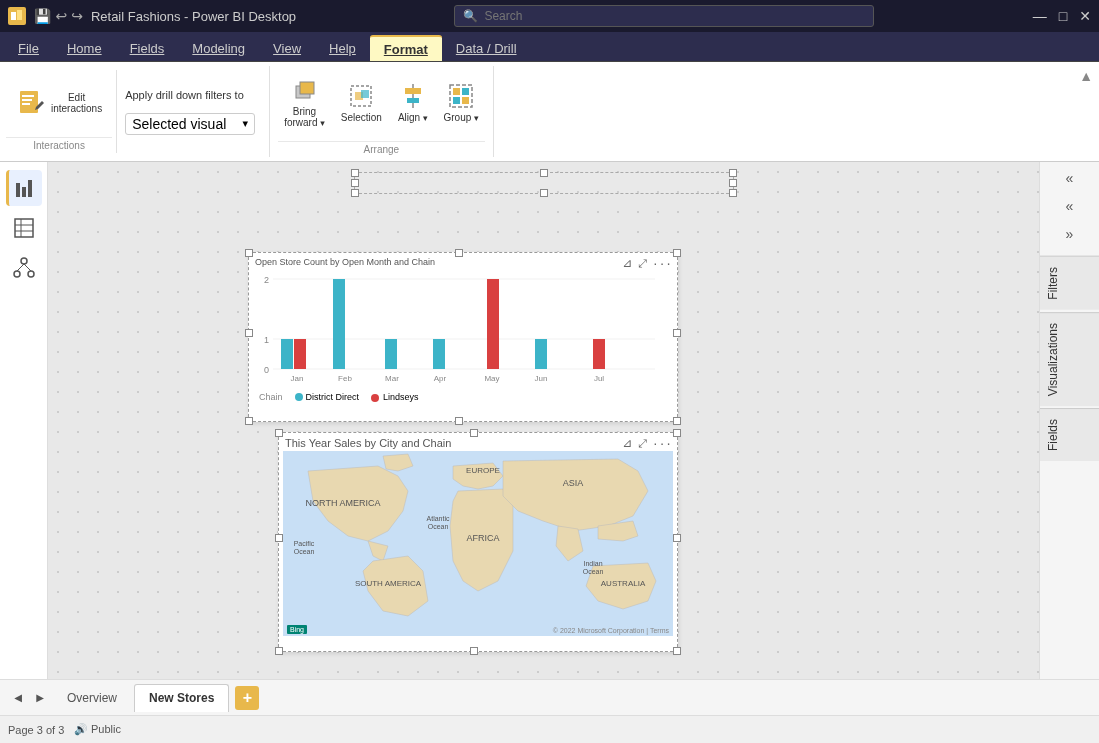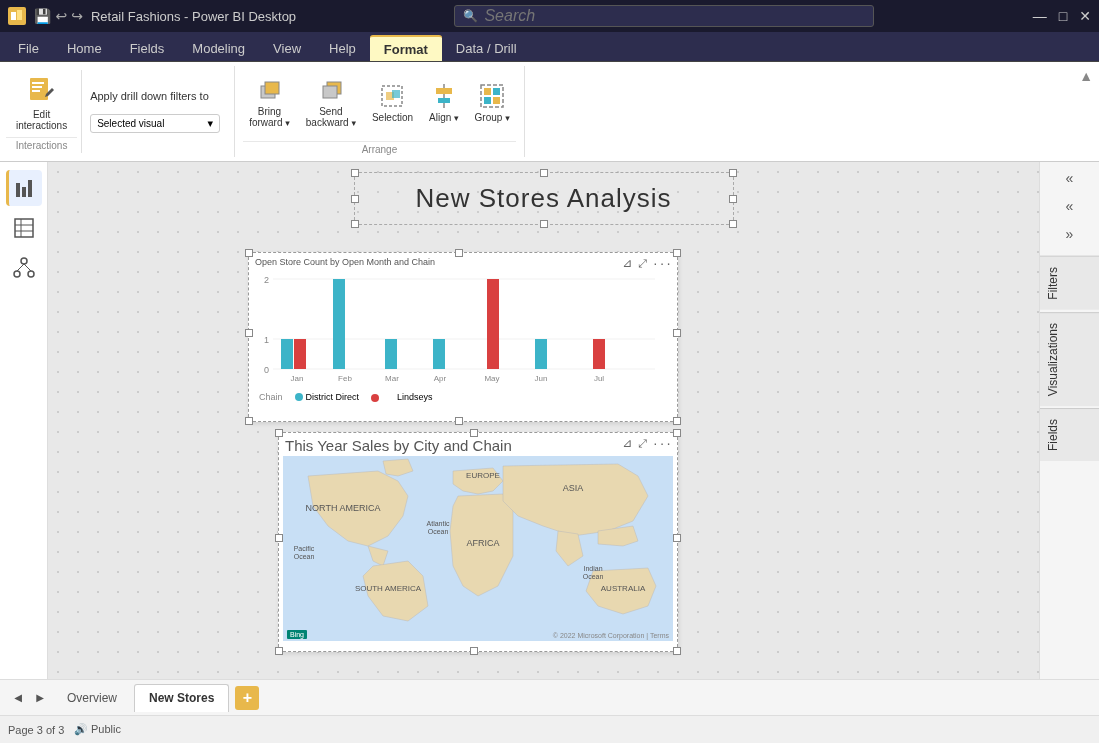--- a/index.html
+++ b/index.html
@@ -24,21 +24,21 @@
       background: #2d2d4e;
       border: 1px solid #555;
       border-radius: 3px;
       display: flex;
       align-items: center;
       padding: 2px 8px;
       gap: 6px;
       width: 420px;
       height: 22px;
     }
-    .search-bar input { background: transparent; border: none; outline: none; color: #ccc; font-size: 16px; width: 100%; font-style: italic; }
+    .search-bar input { background: transparent; border: none; outline: none; color: #ccc; font-size: 12px; width: 100%; }
     .undo-redo { display: flex; gap: 4px; }
     .undo-btn { color: #aaa; font-size: 14px; cursor: pointer; }
 
     
     #ribbon-tabs {
       height: 30px;
       background: #2d2d4e;
       display: flex;
       align-items: flex-end;
       padding: 0 4px;
@@ -46,20 +46,21 @@
     }
     .ribbon-tab {
       padding: 4px 14px;
       cursor: pointer;
       color: #ccc;
       font-size: 13px;
       border-radius: 3px 3px 0 0;
       height: 26px;
       display: flex;
       align-items: center;
+      text-decoration: underline;
     }
     .ribbon-tab.active {
       background: #fff;
       color: #333;
       border-top: 2px solid #e8b84b;
     }
 
     
     #ribbon {
       height: 100px;
@@ -100,21 +101,21 @@
       cursor: pointer;
       border-radius: 3px;
       min-width: 40px;
     }
     .ribbon-btn .icon { width: 28px; height: 28px; display: flex; align-items: center; justify-content: center; }
     .ribbon-btn .label { font-size: 10px; color: #333; text-align: center; line-height: 1.1; }
 
     
     .edit-interactions-btn {
       display: flex;
-      flex-direction: column;
+      flex-direction: row;
       align-items: center;
       justify-content: center;
       gap: 3px;
       padding: 4px 10px;
       cursor: pointer;
       border-radius: 3px;
       min-width: 55px;
     }
     .edit-interactions-btn .label { font-size: 10px; color: #333; text-align: center; }
     .dropdown-select {
@@ -191,21 +192,21 @@
       position: absolute;
       background: #fff;
       border: 1px solid #ccc;
       box-shadow: 1px 2px 4px rgba(0,0,0,0.1);
     }
     .map-container {
       position: relative;
       overflow: hidden;
     }
     .map-title-text {
-      font-size: 15px;
+      font-size: 11px;
       color: #555;
       padding: 4px 6px 2px 6px;
     }
 
     
     #right-panel {
       width: 60px;
       background: #f5f5f5;
       border-left: 1px solid #ddd;
       display: flex;
@@ -367,48 +368,39 @@
             <span class="label" style="font-size:10px; color:#333; text-align:center; white-space:pre-line;">Edit
 interactions</span>
           </div>
         </div>
         <div class="ribbon-section-label">Interactions</div>
       </div>
 
       <div style="display:flex; flex-direction:column; justify-content:center; gap:12px; padding: 4px 8px; border-left: 1px solid #e0e0e0; margin-left: 4px; height:100%;">
         <div style="font-size:11px; color:#333;">Apply drill down filters to</div>
         <div class="dropdown-select">
-          <span style="flex:1; font-size:10px;">Selected visual</span>
+          <span style="flex:1; font-size:14px;">Selected visual</span>
           <span>▾</span>
         </div>
       </div>
     </div>
 
     <div class="ribbon-section">
       <div class="ribbon-section-content">
 
         <div class="ribbon-btn">
           <div class="icon">
             <svg width="28" height="28" viewBox="0 0 28 28">
               <rect x="6" y="10" width="14" height="12" fill="#c8c8c8" stroke="#888" stroke-width="1"></rect>
               <rect x="10" y="6" width="14" height="12" fill="#e8b84b" stroke="#888" stroke-width="1"></rect>
             </svg>
           </div>
           <span class="label">Bring<br>forward <span style="font-size:9px;">▾</span></span>
         </div>
 
-        <div class="ribbon-btn">
-          <div class="icon">
-            <svg width="28" height="28" viewBox="0 0 28 28">
-              <rect x="10" y="6" width="14" height="12" fill="#e8b84b" stroke="#888" stroke-width="1"></rect>
-              <rect x="6" y="10" width="14" height="12" fill="#c8c8c8" stroke="#888" stroke-width="1"></rect>
-            </svg>
-          </div>
-          <span class="label">Send<br>backward <span style="font-size:9px;">▾</span></span>
-        </div>
 
         <div class="ribbon-btn">
           <div class="icon">
             <svg width="28" height="28" viewBox="0 0 28 28">
               <rect x="4" y="4" width="20" height="20" fill="none" stroke="#888" stroke-width="1.5" stroke-dasharray="3,2"></rect>
               <rect x="8" y="10" width="8" height="8" fill="#e8b84b" opacity="0.7"></rect>
               <rect x="14" y="8" width="8" height="8" fill="#3cb4c8" opacity="0.7"></rect>
             </svg>
           </div>
           <span class="label">Selection</span>
@@ -473,21 +465,20 @@
         <line x1="11" y1="7" x2="4" y2="14" stroke="#555" stroke-width="1"></line>
         <line x1="11" y1="7" x2="18" y2="14" stroke="#555" stroke-width="1"></line>
       </svg>
     </div>
   </div>
 
   <div id="canvas" style="position:relative;">
 
     <div style="position:absolute; top:10px; left:50%; transform:translateX(-50%); width:380px;">
       <div style="border: 1.5px dashed #aaa; padding: 10px 20px; text-align:center; position:relative; background: rgba(255,255,255,0.05);">
-        <h1 style="font-size:26px; font-weight:300; color:#333; letter-spacing:1px;">New Stores Analysis</h1>
 
         <div class="handle tl"></div>
         <div class="handle tm"></div>
         <div class="handle tr"></div>
         <div class="handle ml"></div>
         <div class="handle mr"></div>
         <div class="handle bl"></div>
         <div class="handle bm"></div>
         <div class="handle br"></div>
       </div>
@@ -545,21 +536,21 @@
         <rect x="338" y="70" width="12" height="30" fill="#d94040"></rect>
         <text x="344" y="112" font-size="8" fill="#888" text-anchor="middle">Jul</text>
       </svg>
       
       <div style="display:flex; align-items:center; gap:12px; padding: 0 10px; font-size:9px;">
         <span style="color:#888;">Chain</span>
         <span style="display:flex; align-items:center; gap:3px;">
           <span style="width:8px; height:8px; background:#3cb4c8; display:inline-block; border-radius:50%;"></span>
           <span>District Direct</span>
         </span>
-        <span style="display:flex; align-items:flex-end; gap:18px;">
+        <span style="display:flex; align-items:flex-end; gap:4px;">
           <span style="width:8px; height:8px; background:#d94040; display:inline-block; border-radius:50%;"></span>
           <span>Lindseys</span>
         </span>
       </div>
     </div>
 
     <div class="map-widget widget-dashed" style="position:absolute; top:270px; left:230px; width:400px; height:220px;">
 
       <div style="position:absolute; top:2px; right:4px; display:flex; gap:6px; align-items:center; z-index:2;">
         <span style="font-size:12px; color:#666;">⊿</span>

